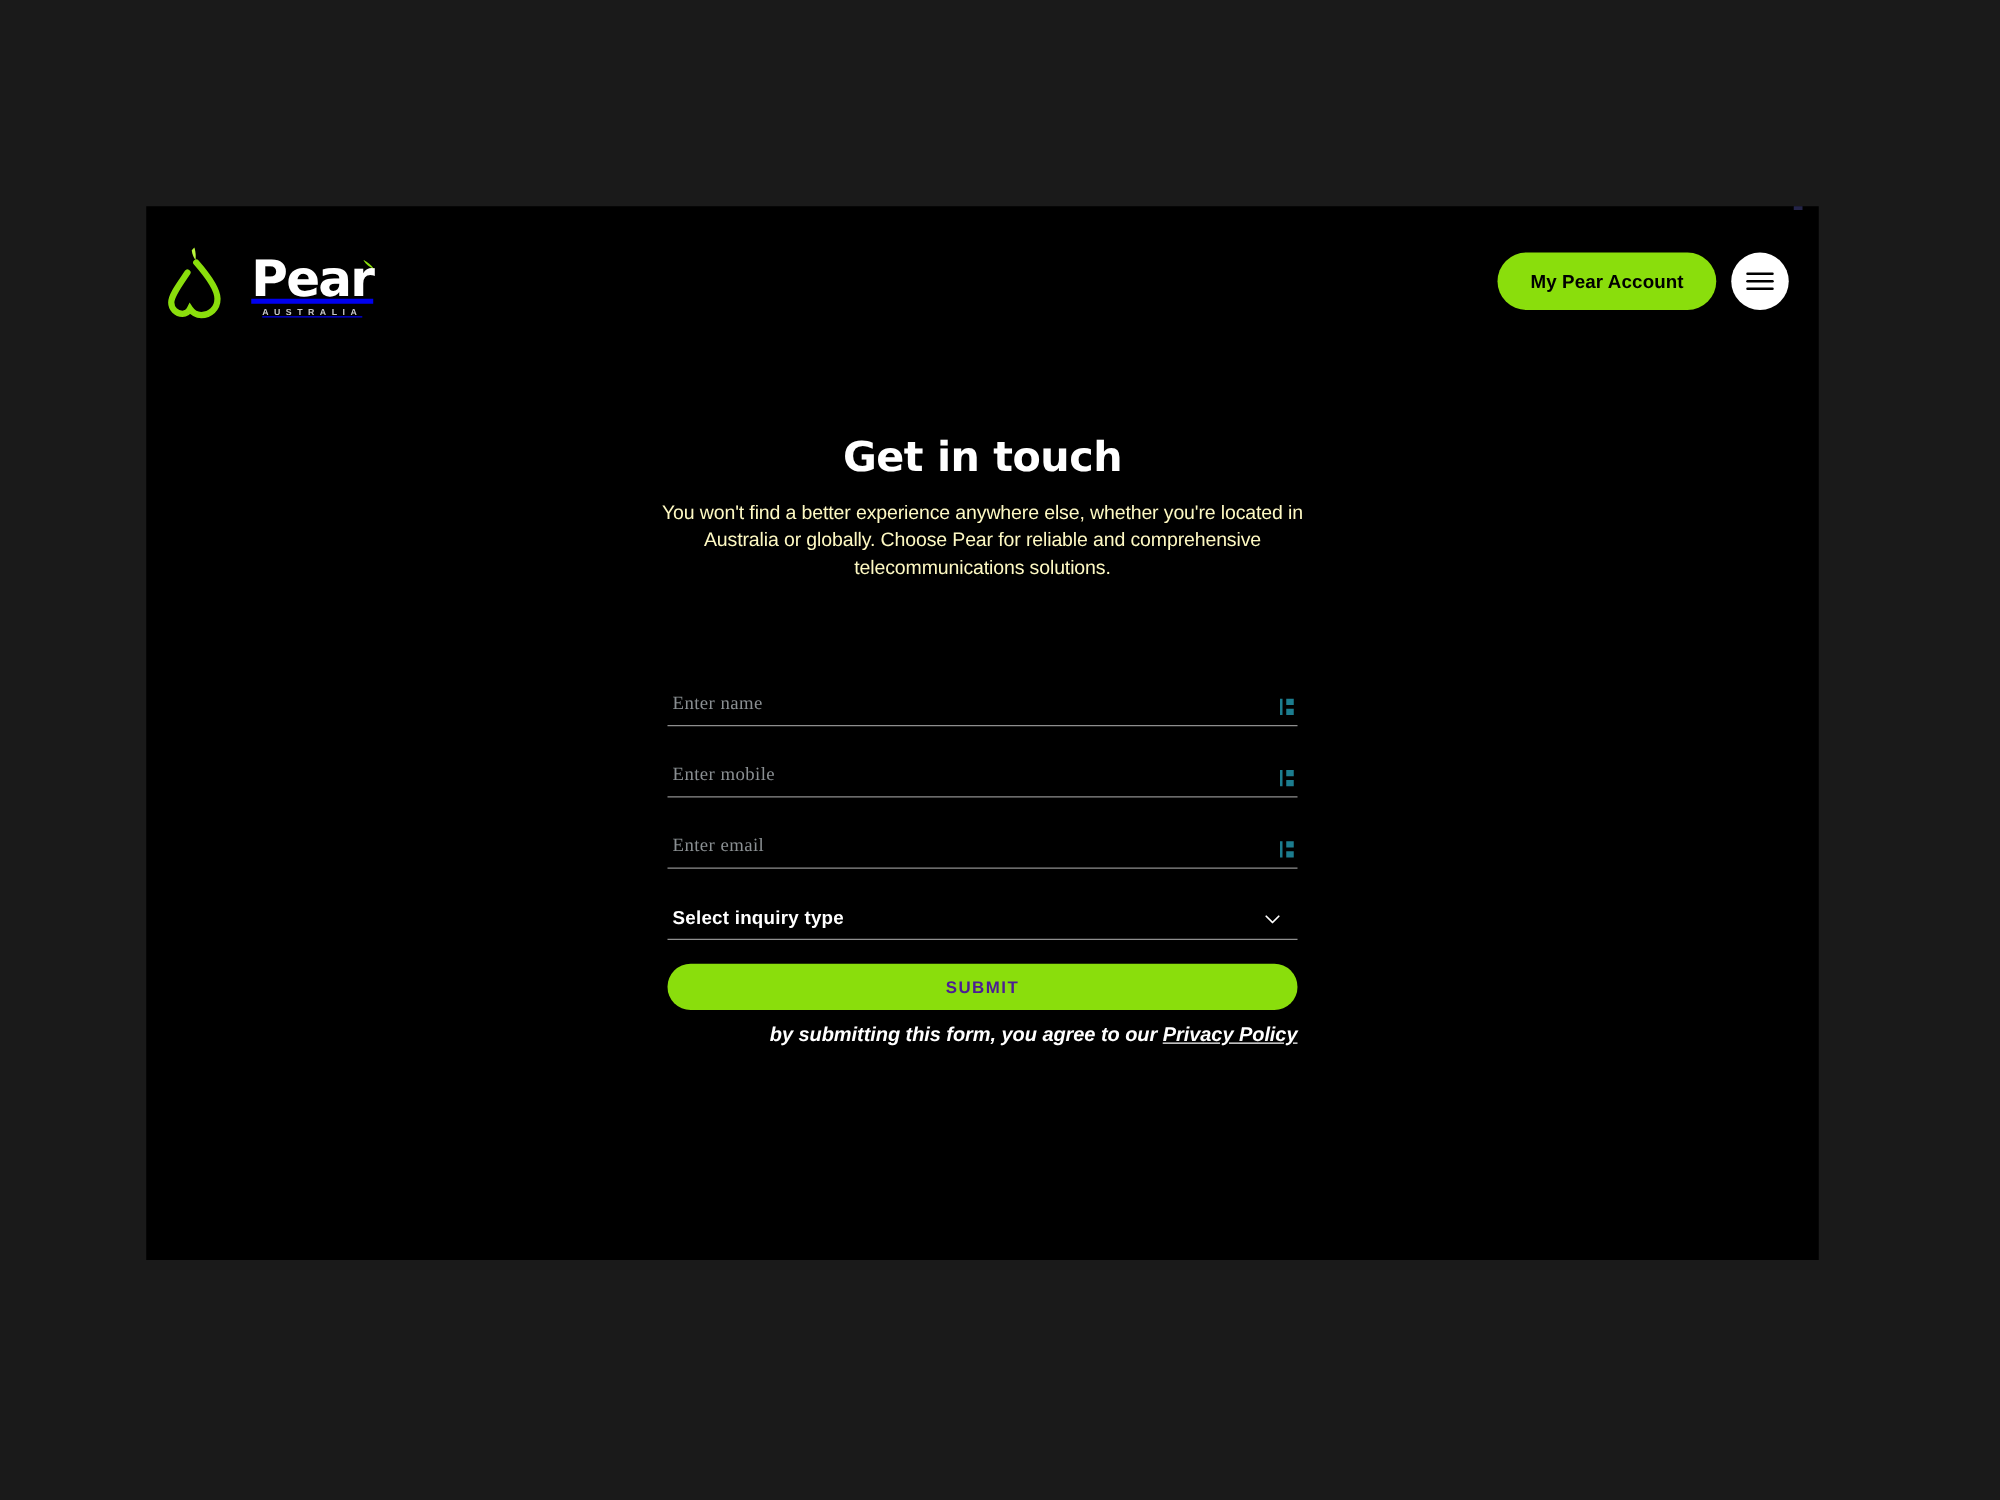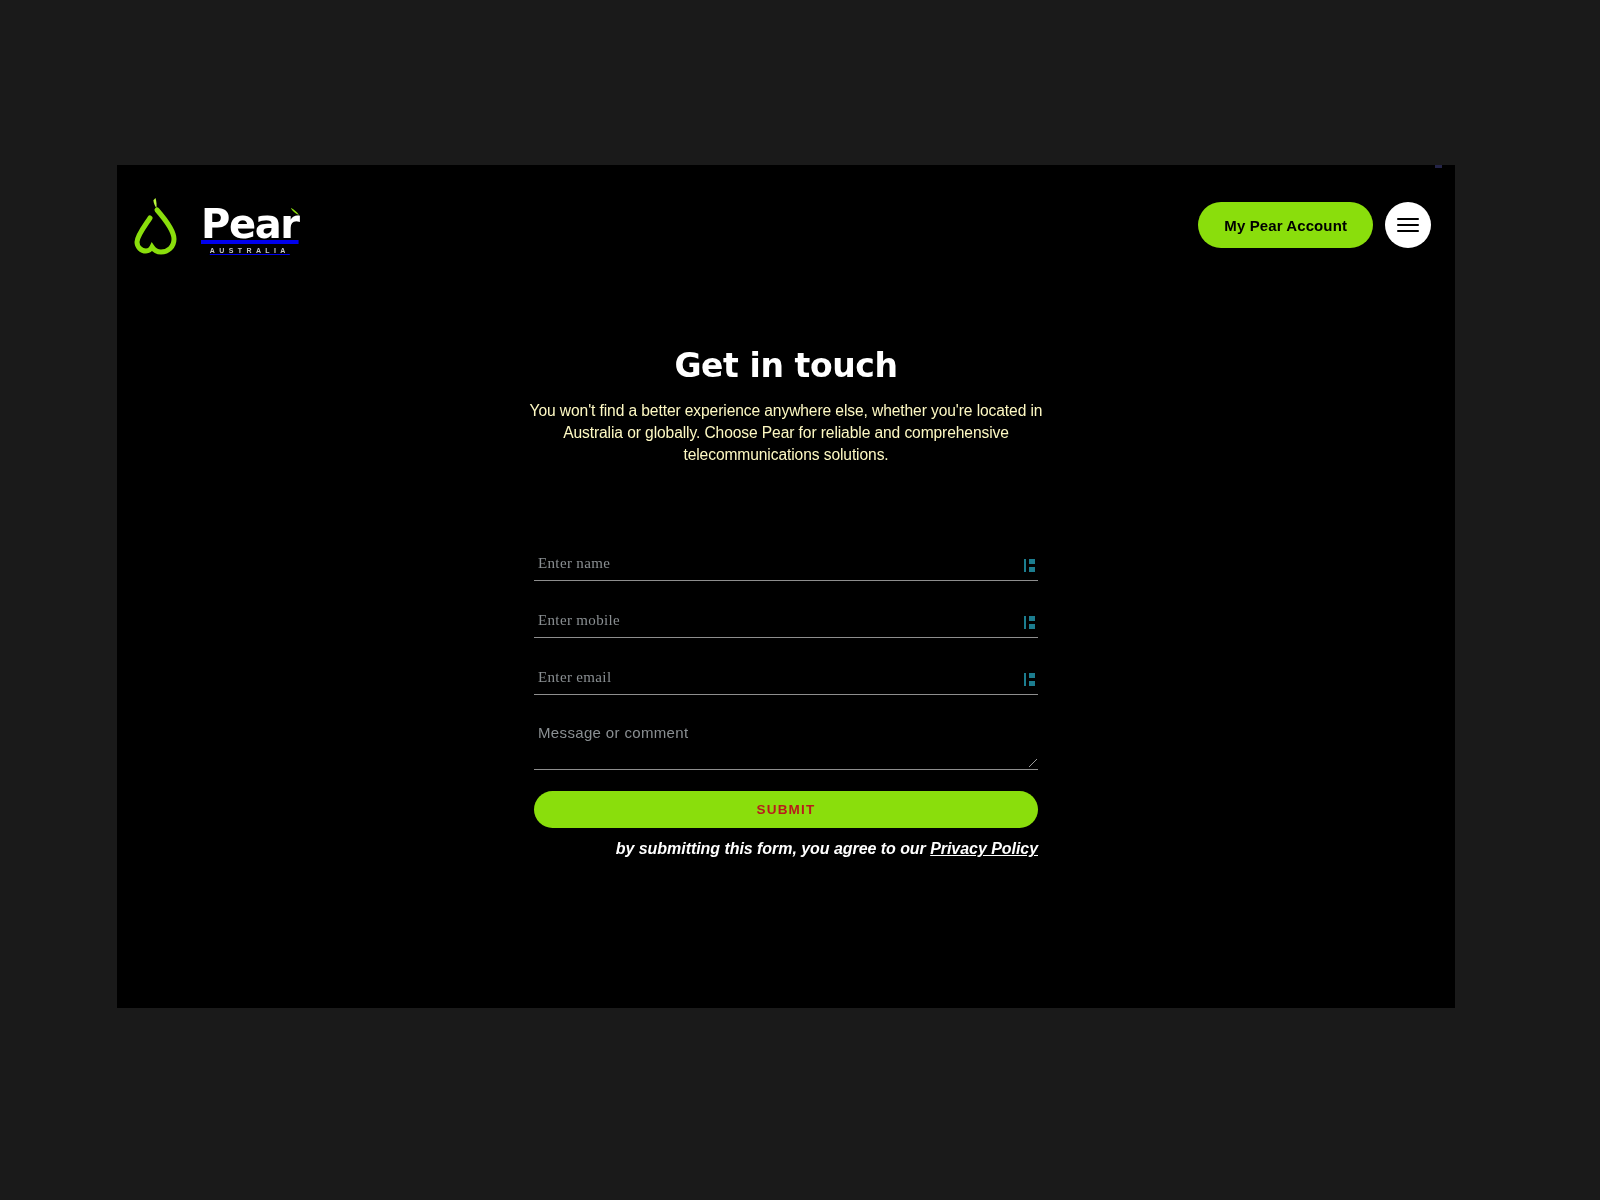--- a/index.html
+++ b/index.html
@@ -260,21 +260,21 @@
     width:10px;
     height:10px;
   }
 
   .submit-btn {
     width:100%;
     height:37px;
     border:none;
     border-radius:999px;
     background:#8ade0c;
-    color:#b91c1c;
+    color:#4c1d95;
     font-family:"Liberation Sans", sans-serif;
     font-size:13.5px;
     font-weight:700;
     letter-spacing:1.2px;
     cursor:pointer;
   }
 
   .legal {
     margin-top:12px;
     text-align:right;
@@ -357,27 +357,27 @@
 
         <div class="field">
           <input type="text" placeholder="Enter email" style="">
           <svg class="autofill-icon" viewBox="0 0 12 16">
             <rect x="0" y="1" width="2" height="13" fill="#1c7d8f"></rect>
             <rect x="5" y="1" width="6" height="5" fill="#1c7d8f"></rect>
             <rect x="5" y="9" width="6" height="5" fill="#1c7d8f"></rect>
           </svg>
         </div>
 
-
-        <div class="textarea-field">
-          <textarea placeholder="Message or comment" style=""></textarea>
-          <svg class="resize-grip" viewBox="0 0 10 10">
-            <path d="M9 1 L1 9" stroke="#9a9a9a" stroke-width="1" fill="none"></path>
+        <div class="select-field">
+          <span class="select-value">Select inquiry type</span>
+          <svg class="chevron" viewBox="0 0 14 14">
+            <path d="M2 5 L7 10 L12 5" fill="none" stroke="#ffffff" stroke-width="1.4" stroke-linecap="round" stroke-linejoin="round"></path>
           </svg>
         </div>
+
 
         <button class="submit-btn" type="submit">SUBMIT</button>
 
         <p class="legal">
           <span>by submitting this form, you agree to our </span><a href="#">Privacy Policy</a>
         </p>
       </form>
     </main>
   </div>
 </div>

